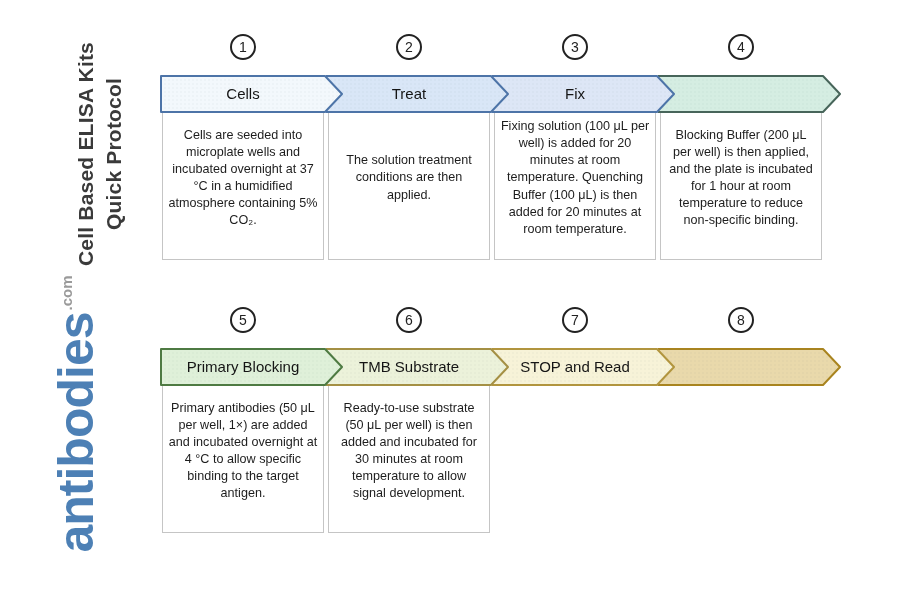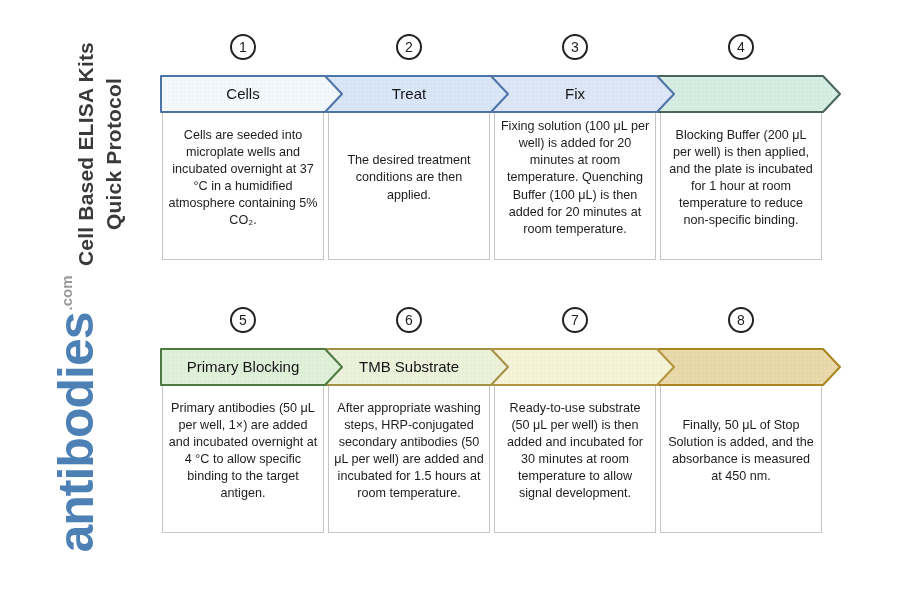--- a/index.html
+++ b/index.html
@@ -100,21 +100,21 @@
     </div>
 
     <div class="labels">
       <div class="label">Cells</div>
       <div class="label">Treat</div>
       <div class="label">Fix</div>
     </div>
 
     <div class="boxes">
       <div class="box">Cells are seeded into microplate wells and incubated overnight at 37 °C in a humidified atmosphere containing 5% CO₂.</div>
-      <div class="box">The desired treatment conditions are then applied.</div>
+      <div class="box">The solution treatment conditions are then applied.</div>
       <div class="box">Fixing solution (100 μL per well) is added for 20 minutes at room temperature. Quenching Buffer (100 μL) is then added for 20 minutes at room temperature.</div>
       <div class="box">Blocking Buffer (200 μL per well) is then applied, and the plate is incubated for 1 hour at room temperature to reduce non-specific binding.</div>
     </div>
   </div>
 
   <div class="row" id="row2">
 
     <div class="circles">
       <div class="circle">
           <span>5</span>
@@ -145,23 +145,22 @@
       </svg>
       <svg class="arrow-svg c3" viewBox="0 0 184 38">
         <path class="arrow-shape" d="M0,1 L165,1 L182,19 L165,37 L0,37" stroke-width="2" stroke-linejoin="round" fill="#e9d9ab" stroke="#a9841f"></path>
         <path d="M0,1 L165,1 L182,19 L165,37 L0,37" fill="url(#dotpat)"></path>
       </svg>
     </div>
 
     <div class="labels">
       <div class="label">Primary Blocking</div>
       <div class="label">TMB Substrate</div>
+      <div class="label">STOP and Read</div>
     </div>
 
     <div class="boxes">
       <div class="box">Primary antibodies (50 μL per well, 1×) are added and incubated overnight at 4 °C to allow specific binding to the target antigen.</div>
-      <div class="box">After appropriate washing steps, HRP-conjugated secondary antibodies (50 μL per well) are added and incubated for 1.5 hours at room temperature.</div>
       <div class="box">Ready-to-use substrate (50 μL per well) is then added and incubated for 30 minutes at room temperature to allow signal development.</div>
-      <div class="box">Finally, 50 μL of Stop Solution is added, and the absorbance is measured at 450 nm.</div>
     </div>
   </div>
 
 </div>
 
 </body></html>

